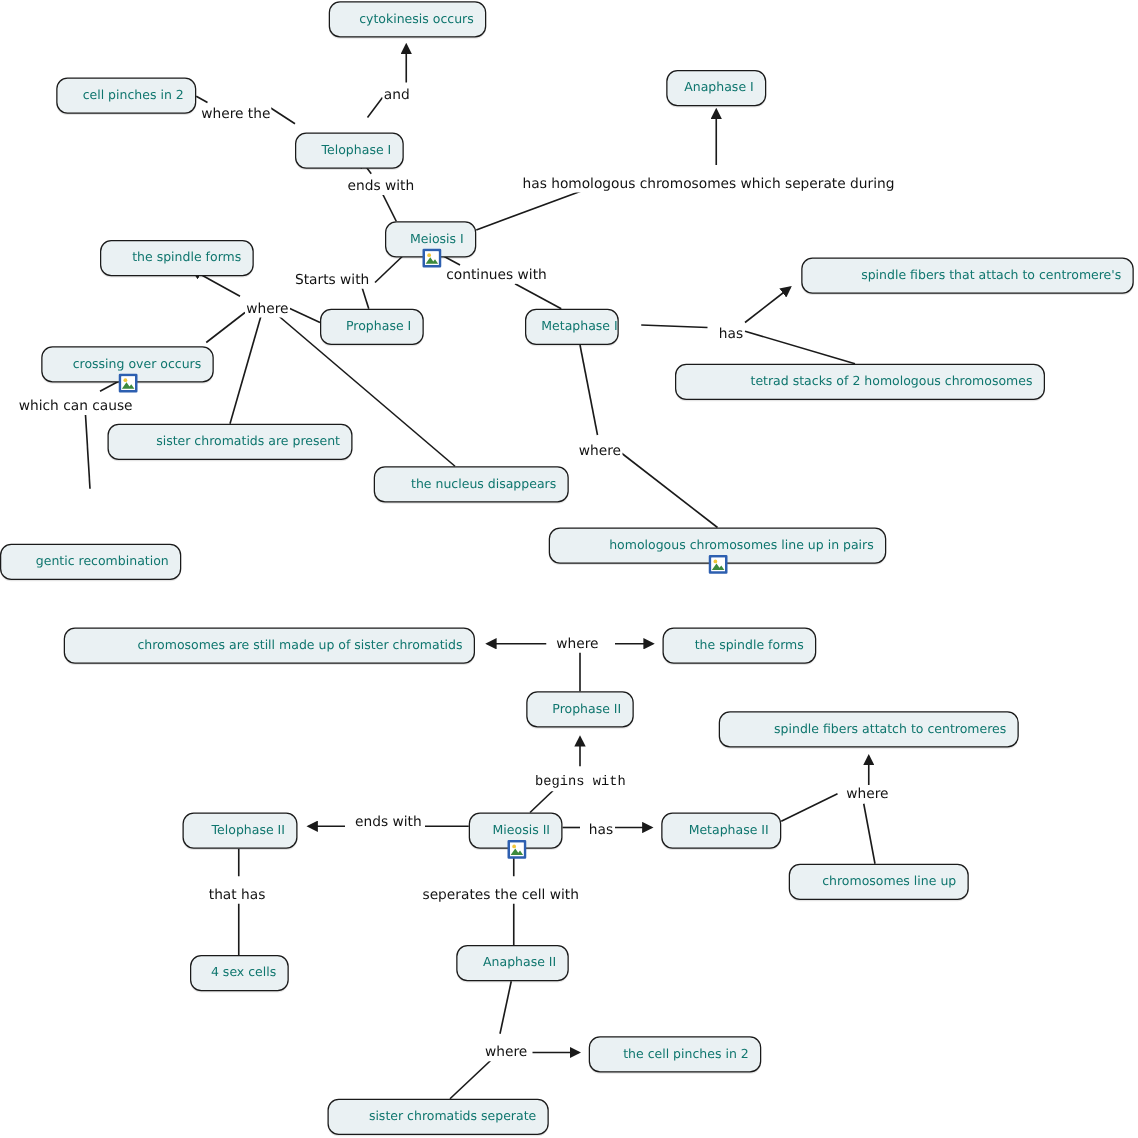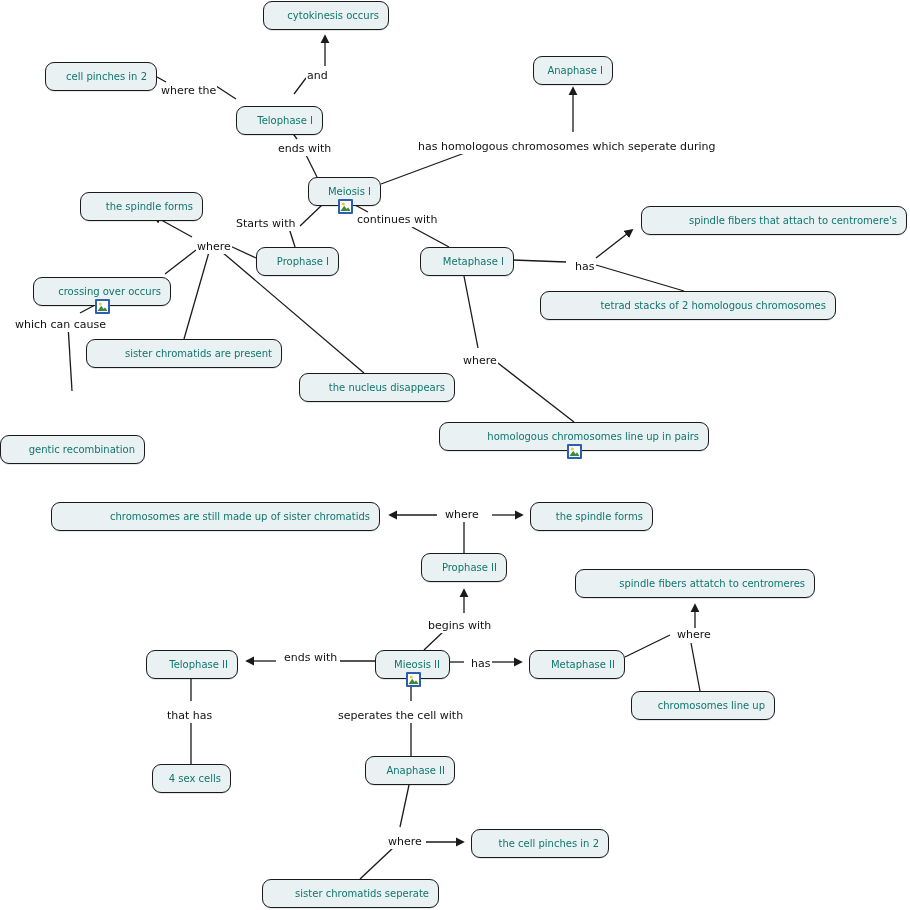--- a/index.html
+++ b/index.html
@@ -130,21 +130,21 @@
       <div class="badge" style="left: 338px; top: 199px;">
         <svg viewBox="0 0 11 11" width="11" height="11">
           <rect x="0" y="0" width="11" height="11" fill="#ffffff"></rect>
           <circle cx="3.3" cy="3.1" r="1.5" fill="#f2c63a"></circle>
           <path d="M 0.5 10 L 4.2 4.8 L 6.6 8.1 L 8.0 6.3 L 10.5 10 Z" fill="#3d8a3d"></path>
         </svg>
       </div>
       <div class="node" style="left: 80px; top: 192px; width: 123px;">the spindle forms</div>
       <div class="node" style="left: 641px; top: 206px; width: 266px;">spindle fibers that attach to centromere's</div>
       <div class="node" style="left: 256px; top: 247px; width: 83px;">Prophase I</div>
-      <div class="node" style="left: 420px; top: 247px; width: 94px; padding-left: 12px;">Metaphase I</div>
+      <div class="node" style="left: 420px; top: 247px; width: 75px; padding-left: 12px;">Metaphase I</div>
       <div class="node" style="left: 33px; top: 277px; width: 138px;">crossing over occurs</div>
       <div class="badge" style="left: 95px; top: 299px;">
         <svg viewBox="0 0 11 11" width="11" height="11">
           <rect x="0" y="0" width="11" height="11" fill="#ffffff"></rect>
           <circle cx="3.3" cy="3.1" r="1.5" fill="#f2c63a"></circle>
           <path d="M 0.5 10 L 4.2 4.8 L 6.6 8.1 L 8.0 6.3 L 10.5 10 Z" fill="#3d8a3d"></path>
         </svg>
       </div>
       <div class="node" style="left: 540px; top: 291px; width: 296px;">tetrad stacks of 2 homologous chromosomes</div>
       <div class="node" style="left: 86px; top: 339px; width: 196px;">sister chromatids are present</div>
@@ -183,21 +183,21 @@
       <div class="elabel" style="left: 160px; top: 84px;">where the</div>
       <div class="elabel" style="left: 277px; top: 142px;">ends with</div>
       <div class="elabel" style="left: 417px; top: 140px;">has homologous chromosomes which seperate during</div>
       <div class="elabel" style="left: 235px; top: 217px;">Starts with</div>
       <div class="elabel" style="left: 356px; top: 213px;">continues with</div>
       <div class="elabel" style="left: 196px; top: 240px;">where</div>
       <div class="elabel" style="left: 574px; top: 260px;">has</div>
       <div class="elabel" style="left: 14px; top: 318px;">which can cause</div>
       <div class="elabel" style="left: 462px; top: 354px;">where</div>
       <div class="elabel" style="left: 444px; top: 508px;">where</div>
-      <div class="elabel" style="left: 427px; top: 619px;">begins with</div>
+      <div class="elabel" style="left: 427px; top: 619px; font-family: Liberation Mono, monospace;">begins with</div>
       <div class="elabel" style="left: 283px; top: 651px;">ends with</div>
       <div class="elabel" style="left: 470px; top: 657px;">has</div>
       <div class="elabel" style="left: 676px; top: 628px;">where</div>
       <div class="elabel" style="left: 166px; top: 709px;">that has</div>
       <div class="elabel" style="left: 337px; top: 709px;">seperates the cell with</div>
       <div class="elabel" style="left: 387px; top: 835px;">where</div>
     </div>
 
 </div>
 

